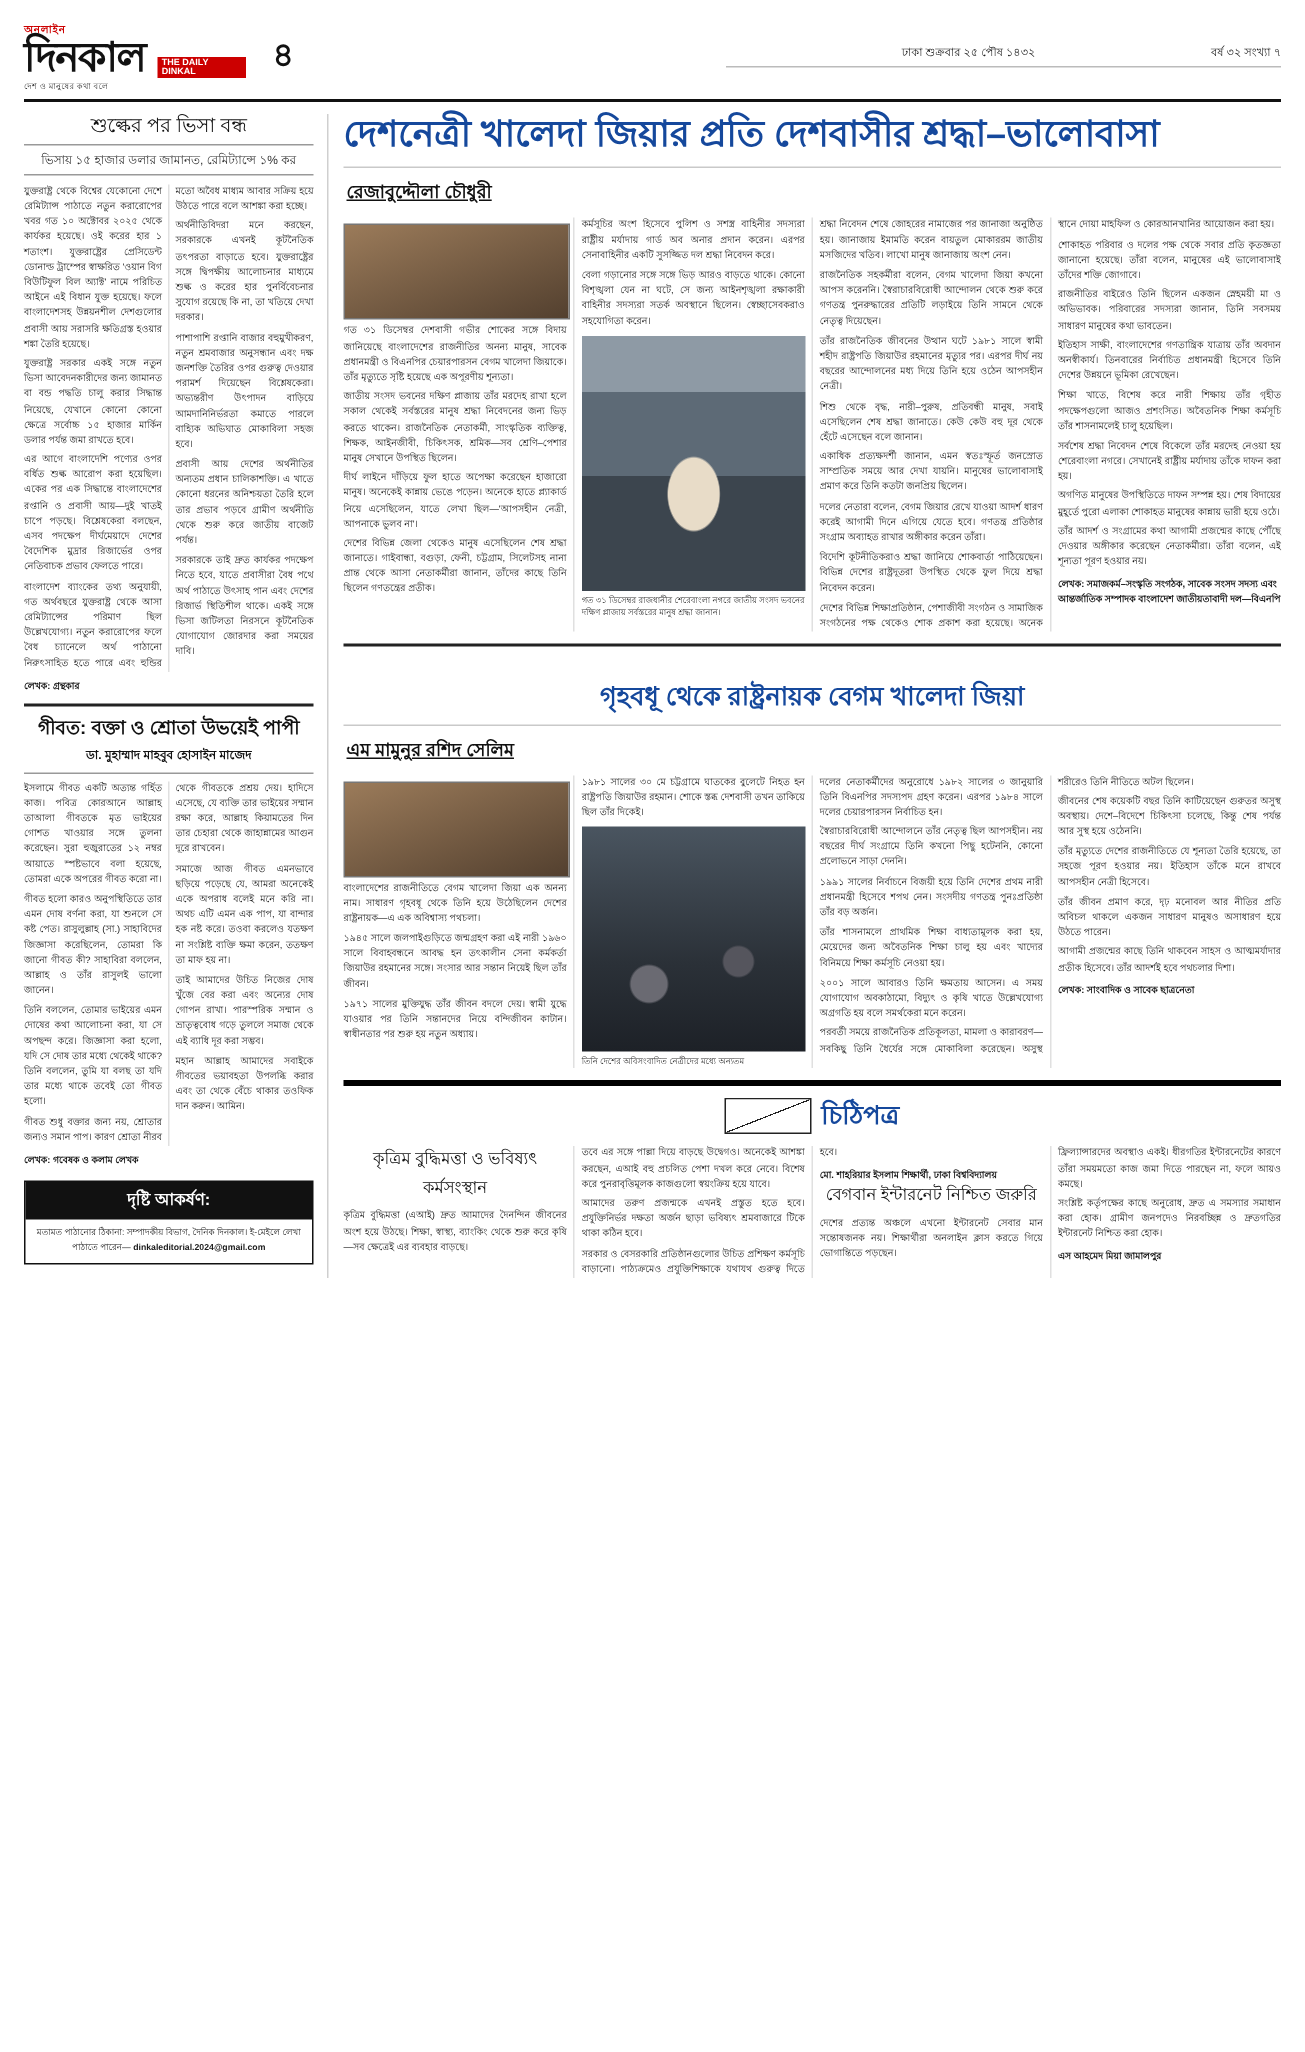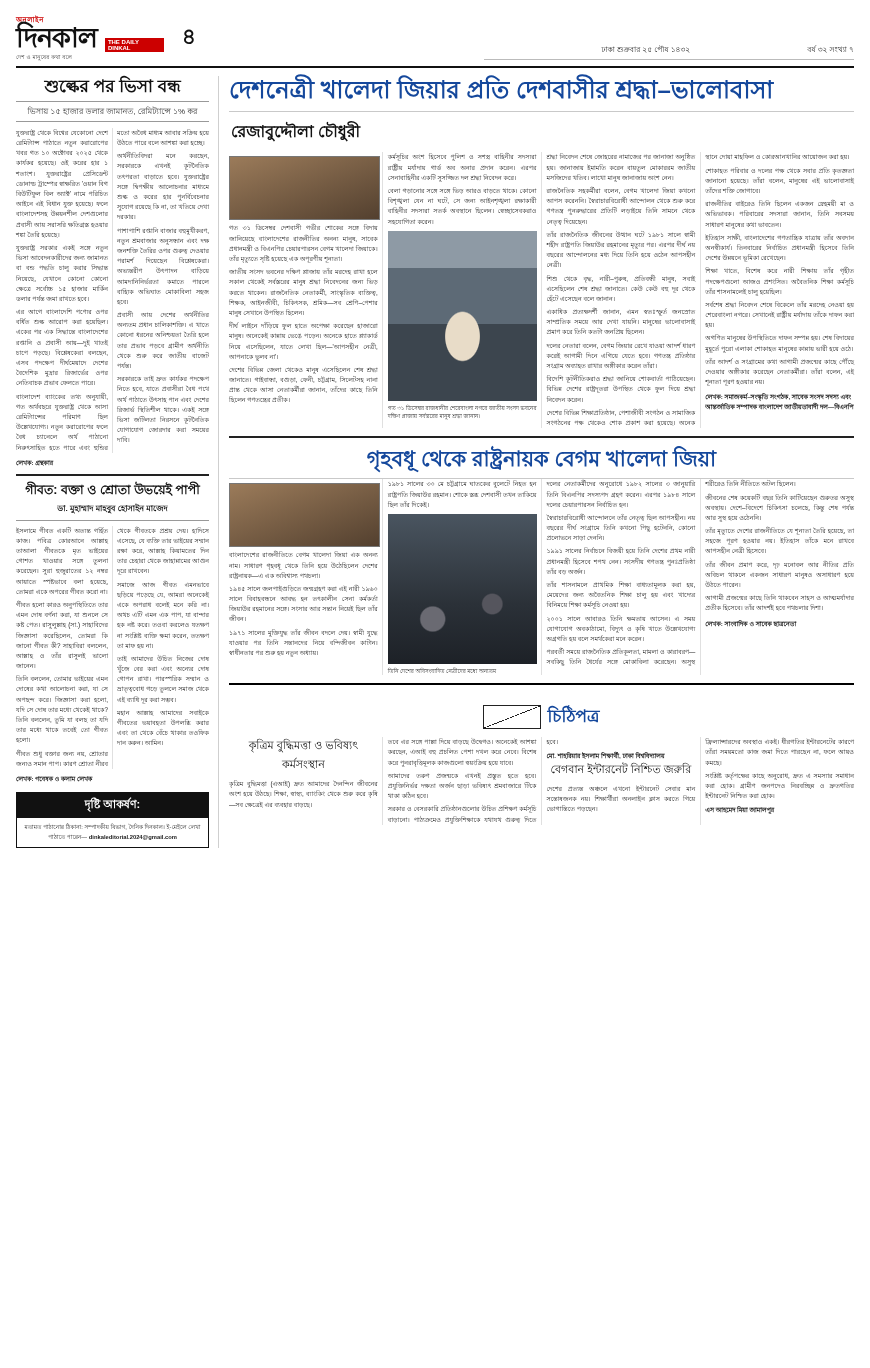--- a/index.html
+++ b/index.html
@@ -15,72 +15,72 @@
   .masthead{display:flex;align-items:stretch;border-bottom:2px solid #111;padding-bottom:4px;}
   .mh-left{width:180px;display:flex;flex-direction:column;justify-content:center;}
   .logo-row{display:flex;align-items:flex-end;gap:8px;}
   .logo-stack{display:flex;flex-direction:column;}
   .logo-top{font-size:7px;color:#c00;letter-spacing:.5px;font-weight:bold;}
   .logo-main{font-size:27px;font-weight:bold;letter-spacing:-1px;line-height:.95;color:#111;}
   .logo-tag{font-size:5.5px;color:#333;letter-spacing:.2px;margin-top:2px;}
   .logo-en{font-size:6px;background:#c00;color:#fff;padding:1px 3px;font-weight:bold;align-self:flex-end;margin-bottom:10px;}
   .pageno{font-size:22px;font-weight:bold;margin-left:10px;align-self:center;}
   .mh-mid{flex:1;}
-  .mh-right{width:370px;display:flex;flex-direction:row;align-items:flex-end;justify-content:center;}
+  .mh-right{width:370px;display:flex;flex-direction:column;align-items:flex-end;justify-content:center;}
   .mh-dateline{font-size:7.5px;color:#222;margin-bottom:2px;text-align:right;width:100%;
                border-bottom:1px solid #bbb;padding-bottom:3px;display:flex;justify-content:space-between;}
   .mh-dateline .bn{margin-left:auto;margin-right:auto;}
   .mh-bottom{display:flex;align-items:center;justify-content:space-between;width:100%;margin-top:3px;}
   .mh-endate{font-size:8px;color:#222;}
   .section-title{font-size:22px;font-weight:bold;letter-spacing:-.5px;}
 
   
   .body-grid{display:flex;gap:10px;margin-top:8px;}
   .col-left{width:193px;flex:0 0 193px;border-right:1px solid #cfcfcf;padding-right:9px;}
   .col-main{flex:1;}
   .subhl{font-size:8px;text-align:center;color:#333;border-bottom:1px solid #999;border-top:1px solid #999;padding:3px 0;margin:4px 0 6px;}
   .para{font-size:6.3px;line-height:1.62;text-align:justify;color:#1a1a1a;hyphens:auto;}
   .para + .para{margin-top:3px;}
   .cap{font-size:5.6px;line-height:1.5;color:#333;text-align:justify;margin-top:3px;}
   .author-note{font-size:6.2px;font-weight:bold;margin-top:5px;line-height:1.5;}
 
   
   .lead-head{font-size:24px;font-weight:bold;color:#15489c;text-align:left;line-height:1.2;
              border-bottom:1px solid #c9c9c9;padding-bottom:7px;}
-  .lead-sub{font-size:16px;font-weight:bold;margin:7px 0 6px 2px;}
+  .lead-sub{font-size:12px;font-weight:bold;margin:7px 0 6px 2px;text-decoration:underline;}
   .cols4{column-count:4;column-gap:10px;column-rule:1px solid #e0e0e0;}
   .photo{width:100%;background:#555;display:block;}
   .photo-box{margin:4px 0 3px;break-inside:avoid;}
   .portrait{width:100%;height:62px;background:linear-gradient(160deg,#9b7b5a,#53402f);border:1px solid #777;}
   .img-crowd{height:150px;background:
       radial-gradient(circle at 30% 70%, #6a6a72 0 8%, transparent 9%),
       radial-gradient(circle at 70% 60%, #55555d 0 7%, transparent 8%),
       linear-gradient(#4a5560,#2b3138 60%,#1d2127);}
   .img-hall{height:170px;background:
       radial-gradient(ellipse at 50% 62%, #e8dcc8 0 16%, transparent 17%),
       linear-gradient(#8e9aa5 0 22%, #5d6a76 22% 55%, #3c454e 55% 100%);}
 
   
-  .story2-head{font-size:21px;font-weight:bold;color:#15489c;text-align:center;line-height:1.2;
-               border-top:2px solid #222;border-bottom:1px solid #c9c9c9;padding:8px 0 7px;margin-top:8px;}
-
-  
-  .letters{margin-top:8px;border-top:2px solid #000000;padding-top:18px;}
+  .story2-head{font-size:17px;font-weight:bold;color:#15489c;text-align:center;line-height:1.2;
+               border-top:2px solid #222;border-bottom:1px solid #c9c9c9;padding:24px 0 7px;margin-top:8px;}
+
+  
+  .letters{margin-top:8px;border-top:4px solid #000000;padding-top:6px;}
   .letters-title-row{display:flex;justify-content:center;align-items:center;gap:6px;margin-bottom:6px;}
   .env{width:56px;height:22px;border:1.5px solid #222;position:relative;background:#fff;}
   .env:before{content:"";position:absolute;left:0;top:0;width:0;height:0;
               border-left:28px solid transparent;border-right:28px solid transparent;border-top:16px solid #fff;}
   .env:after{content:"";position:absolute;left:0;top:0;width:56px;height:22px;
              background:linear-gradient(to bottom right,transparent 49%,#222 49%,#222 51%,transparent 51%);}
   .letters-title{font-size:17px;font-weight:bold;color:#15489c;}
   .letter-h{font-size:11px;font-weight:normal;text-align:center;margin:0 0 4px;}
   .letter-sign{font-size:6.2px;font-weight:bold;margin-top:4px;line-height:1.5;}
 
   
-  .left-head{font-size:17px;font-weight:bold;text-align:center;line-height:1.25;}
+  .left-head{font-size:13px;font-weight:normal;text-align:center;line-height:1.25;}
   .rule-thin{border-bottom:1px solid #999;margin:5px 0;}
   .rule-thick{border-bottom:2px solid #222;margin:7px 0;}
   .cols2{column-count:2;column-gap:9px;column-rule:1px solid #e0e0e0;}
   .attention{border:1.5px solid #111;margin-top:9px;}
   .attention-bar{background:#111;color:#fff;font-size:11px;font-weight:bold;text-align:center;padding:3px 0;}
   .attention-body{font-size:5.8px;line-height:1.6;padding:5px 6px;text-align:center;color:#1a1a1a;}
   .mail{font-weight:bold;}
   .op-head{font-size:12.5px;font-weight:bold;text-align:center;line-height:1.25;}
   .op-auth{font-size:8px;font-weight:bold;text-align:center;margin-top:3px;}
 </style>
@@ -186,20 +186,21 @@
         <div class="para">রাজনীতির বাইরেও তিনি ছিলেন একজন স্নেহময়ী মা ও অভিভাবক। পরিবারের সদস্যরা জানান, তিনি সবসময় সাধারণ মানুষের কথা ভাবতেন।</div>
         <div class="para">ইতিহাস সাক্ষী, বাংলাদেশের গণতান্ত্রিক যাত্রায় তাঁর অবদান অনস্বীকার্য। তিনবারের নির্বাচিত প্রধানমন্ত্রী হিসেবে তিনি দেশের উন্নয়নে ভূমিকা রেখেছেন।</div>
         <div class="para">শিক্ষা খাতে, বিশেষ করে নারী শিক্ষায় তাঁর গৃহীত পদক্ষেপগুলো আজও প্রশংসিত। অবৈতনিক শিক্ষা কর্মসূচি তাঁর শাসনামলেই চালু হয়েছিল।</div>
         <div class="para">সর্বশেষ শ্রদ্ধা নিবেদন শেষে বিকেলে তাঁর মরদেহ নেওয়া হয় শেরেবাংলা নগরে। সেখানেই রাষ্ট্রীয় মর্যাদায় তাঁকে দাফন করা হয়।</div>
         <div class="para">অগণিত মানুষের উপস্থিতিতে দাফন সম্পন্ন হয়। শেষ বিদায়ের মুহূর্তে পুরো এলাকা শোকাহত মানুষের কান্নায় ভারী হয়ে ওঠে।</div>
         <div class="para">তাঁর আদর্শ ও সংগ্রামের কথা আগামী প্রজন্মের কাছে পৌঁছে দেওয়ার অঙ্গীকার করেছেন নেতাকর্মীরা। তাঁরা বলেন, এই শূন্যতা পূরণ হওয়ার নয়।</div>
         <div class="author-note">লেখক: সমাজকর্ম–সংস্কৃতি সংগঠক, সাবেক সংসদ সদস্য এবং আন্তর্জাতিক সম্পাদক বাংলাদেশ জাতীয়তাবাদী দল—বিএনপি</div>
       </div>
 
       <div class="story2-head">গৃহবধূ থেকে রাষ্ট্রনায়ক বেগম খালেদা জিয়া</div>
+      <div class="lead-sub">এম মামুনুর রশিদ সেলিম</div>
 
       <div class="cols4">
         <div class="photo-box">
           <div class="portrait"></div>
         </div>
         <div class="para">বাংলাদেশের রাজনীতিতে বেগম খালেদা জিয়া এক অনন্য নাম। সাধারণ গৃহবধূ থেকে তিনি হয়ে উঠেছিলেন দেশের রাষ্ট্রনায়ক—এ এক অবিশ্বাস্য পথচলা।</div>
         <div class="para">১৯৪৫ সালে জলপাইগুড়িতে জন্মগ্রহণ করা এই নারী ১৯৬০ সালে বিবাহবন্ধনে আবদ্ধ হন তৎকালীন সেনা কর্মকর্তা জিয়াউর রহমানের সঙ্গে। সংসার আর সন্তান নিয়েই ছিল তাঁর জীবন।</div>
         <div class="para">১৯৭১ সালের মুক্তিযুদ্ধ তাঁর জীবন বদলে দেয়। স্বামী যুদ্ধে যাওয়ার পর তিনি সন্তানদের নিয়ে বন্দিজীবন কাটান। স্বাধীনতার পর শুরু হয় নতুন অধ্যায়।</div>
         <div class="para">১৯৮১ সালের ৩০ মে চট্টগ্রামে ঘাতকের বুলেটে নিহত হন রাষ্ট্রপতি জিয়াউর রহমান। শোকে স্তব্ধ দেশবাসী তখন তাকিয়ে ছিল তাঁর দিকেই।</div>
         <div class="photo-box">

